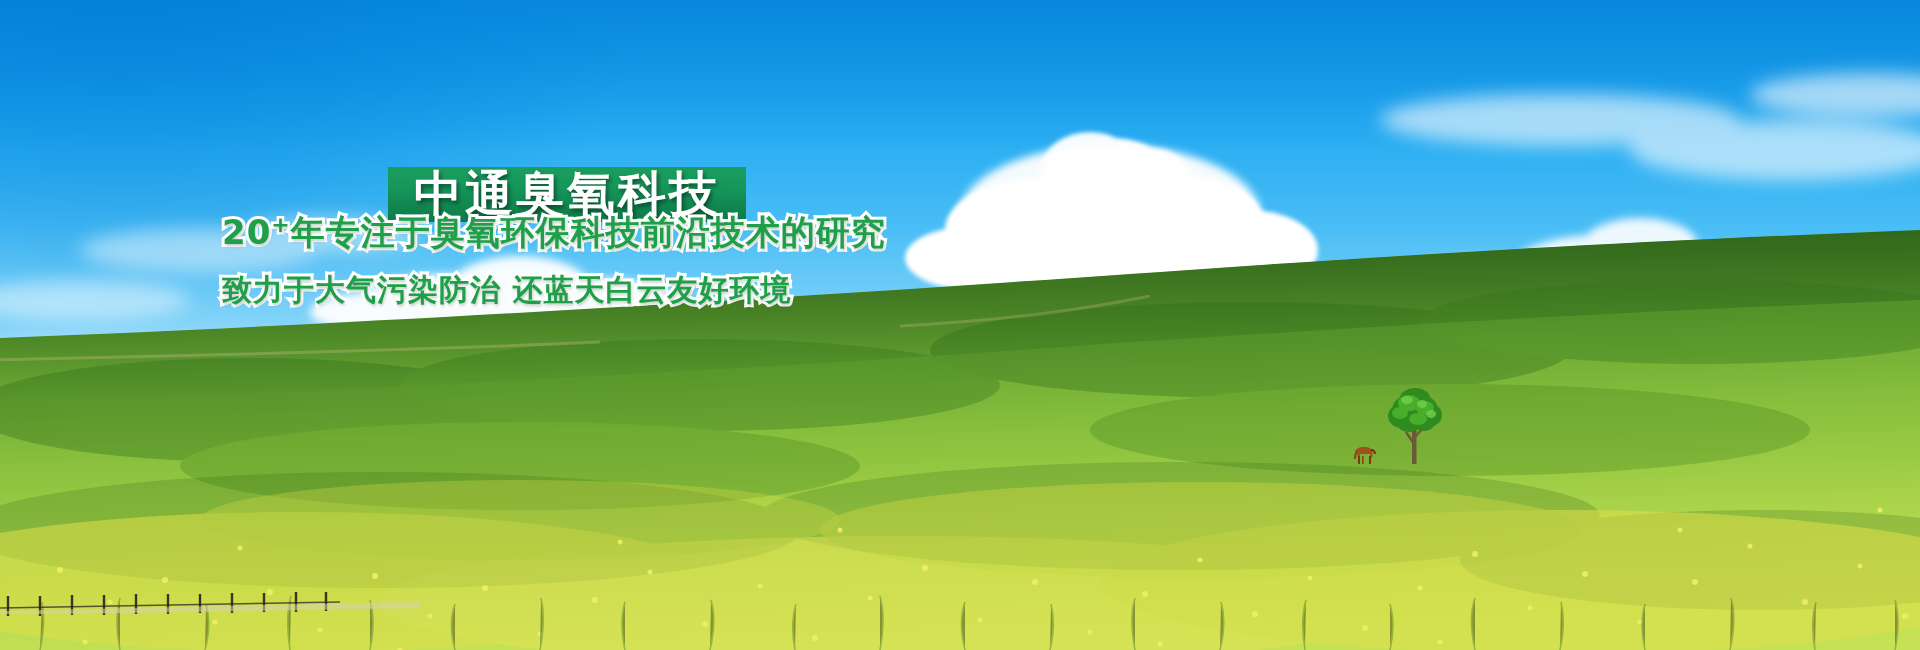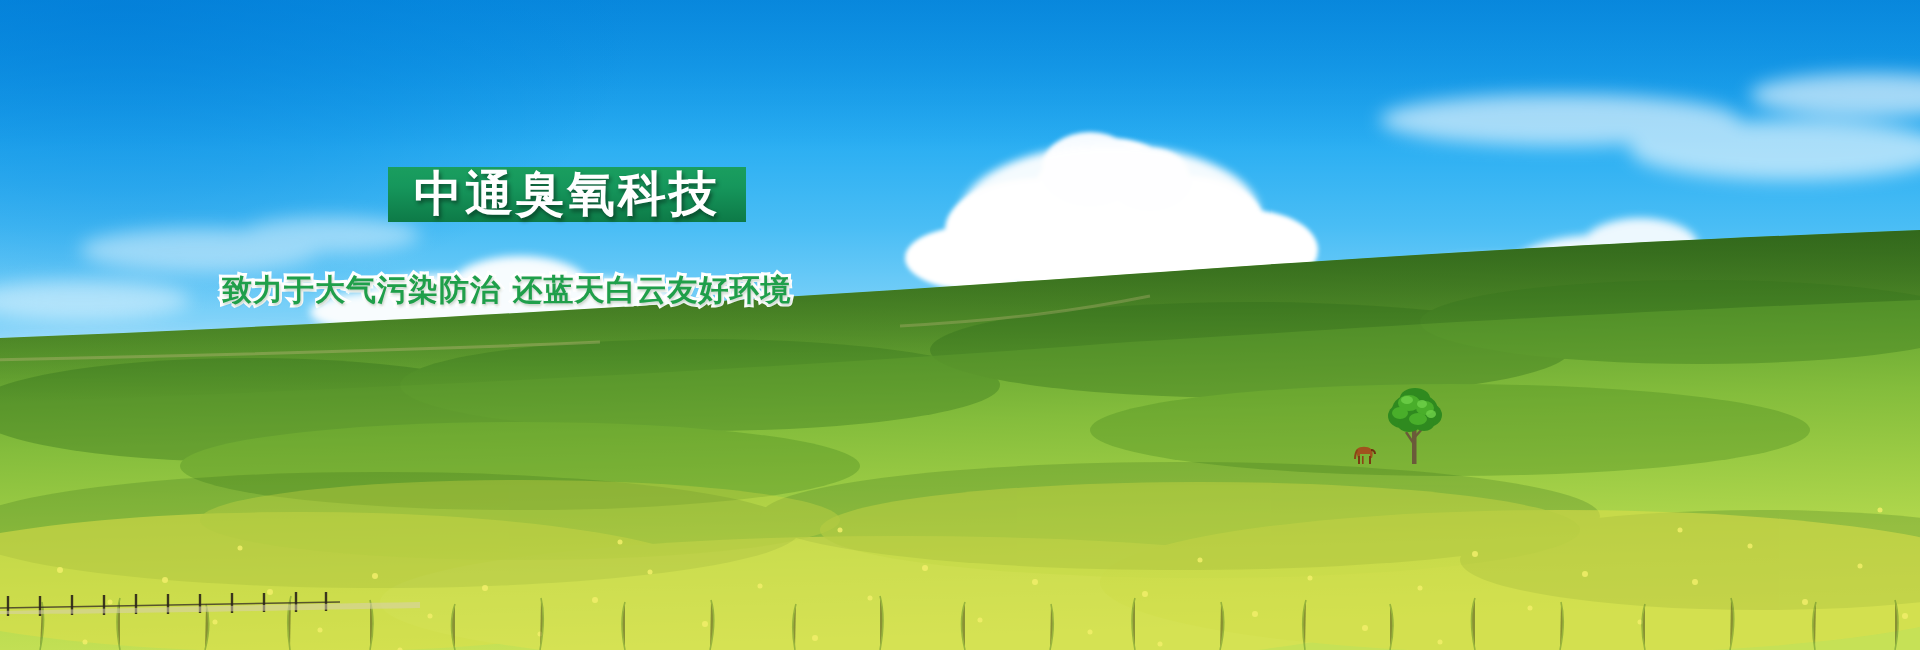--- a/index.html
+++ b/index.html
@@ -446,16 +446,19 @@
       <ellipse cx="25" cy="16" rx="6" ry="4"></ellipse>
       <ellipse cx="40" cy="20" rx="5" ry="4"></ellipse>
       <ellipse cx="49" cy="30" rx="5" ry="4"></ellipse>
     </g>
   </svg>
 
   <div id="title-badge">
     <div class="badge-text">中通臭氧科技</div>
   </div>
 
+  <div id="tagline-1" class="tagline">
+    <span>20</span><span class="sup">+</span><span>年专注于臭氧环保科技前沿技术的研究</span>
+  </div>
 
   <div id="tagline-2" class="tagline">致力于大气污染防治  还蓝天白云友好环境</div>
 
 </div>
 
 </body></html>

